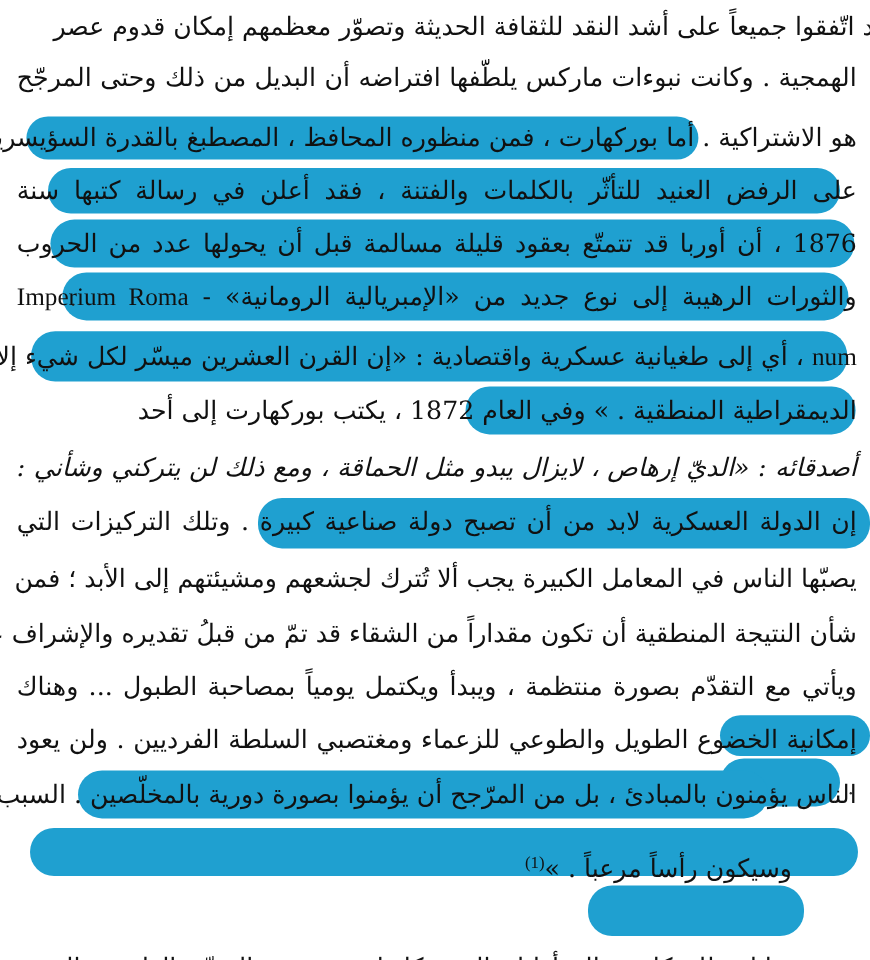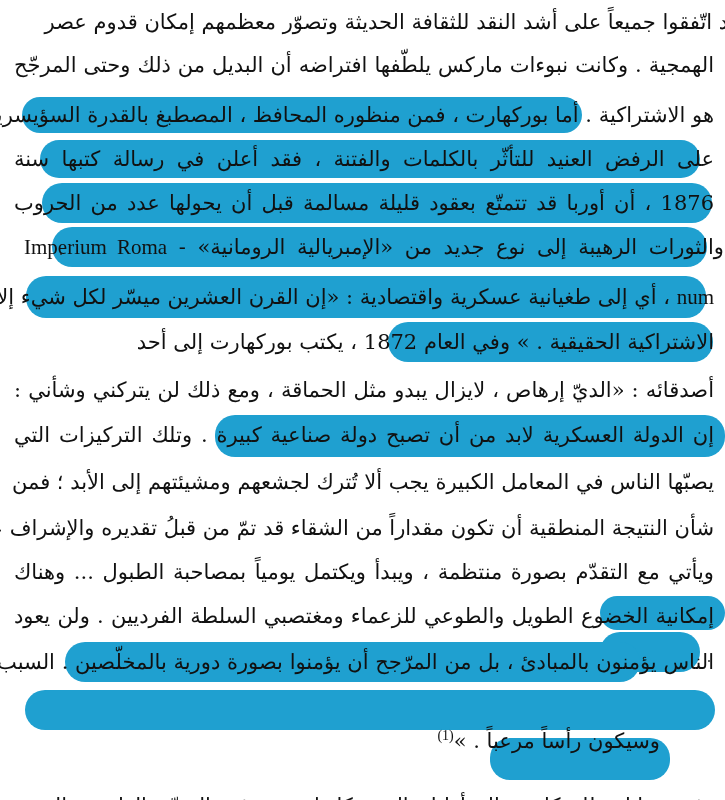--- a/index.html
+++ b/index.html
@@ -93,33 +93,33 @@
     <span class="seg">هو الاشتراكية .</span>
     <span class="seg">أما بوركهارت ، فمن منظوره المحافظ ، المصطبغ بالقدرة السؤيسرية</span>
   </div>
   <div class="line" style="top:139px;">
     <span class="seg">على الرفض العنيد للتأثّر بالكلمات والفتنة ، فقد أعلن في رسالة كتبها</span>
     <span class="seg">سنة</span>
   </div>
   <div class="line" style="top:183px;">
     <span class="seg">1876 ، أن أوربا قد تتمتّع بعقود قليلة مسالمة قبل أن يحولها عدد من الحروب</span>
   </div>
-  <div class="line" style="top:227px;margin-left:10px;">
+  <div class="line" style="top:227px;">
     <span class="seg">والثورات الرهيبة إلى نوع جديد من «الإمبريالية الرومانية» -</span>
     <span class="seg latin">Imperium Roma</span>
   </div>
   <div class="line" style="top:277px;">
     <span class="seg latin">num</span>
     <span class="seg">، أي إلى طغيانية عسكرية واقتصادية : «إن القرن العشرين ميسّر لكل شيء إلا</span>
   </div>
   <div class="line short" style="top:322px;">
-    <span class="seg">الاشتراكية الحقيقية . »</span>
+    <span class="seg">الديمقراطية المنطقية . »</span>
     <span class="seg">وفي العام 1872 ، يكتب بوركهارت إلى أحد</span>
   </div>
-  <div class="line" style="top:370px;">
+  <div class="line" style="top:370px;font-style:italic;">
     <span class="seg">أصدقائه : «الديّ إرهاص ، لايزال يبدو مثل الحماقة ، ومع ذلك لن يتركني وشأني :</span>
   </div>
   <div class="line" style="top:462px;">
     <span class="seg">يصبّها الناس في المعامل الكبيرة يجب ألا تُترك لجشعهم ومشيئتهم إلى الأبد ؛ فمن</span>
   </div>
   <div class="line" style="top:415px;">
     <span class="seg">إن الدولة العسكرية لابد من أن تصبح دولة صناعية كبيرة</span>
     <span class="seg">. وتلك التركيزات التي</span>
   </div>
   <div class="line" style="top:508px;">
@@ -130,21 +130,21 @@
   </div>
   <div class="line" style="top:596px;">
     <span class="seg">إمكانية الخضوع الطويل والطوعي للزعماء ومغتصبي السلطة الفرديين .</span>
     <span class="seg">ولن يعود</span>
   </div>
   <div class="line" style="top:642px;">
     <span class="seg">الناس</span>
     <span class="seg">يؤمنون بالمبادئ ، بل من المرّجح أن يؤمنوا بصورة دورية بالمخلّصين</span>
     <span class="seg">. السبب</span>
   </div>
-  <div class="line short" style="top:716px; left:0; width:660px;">
+  <div class="line short" style="top:700px; left:0; width:660px;">
     <span class="seg">وسيكون رأساً مرعباً . »</span><span class="footnote-ref">(1)</span>
   </div>
   <div class="line" style="top:786px;">
     <span class="seg">وفي مقابل ذلك كان هناك أولئك الذين كانوا يرون في التقدّم العلمي والتقني</span>
   </div>
 
   <span class="dot" style="left:708px; top:660px;"></span>
   <span class="dot" style="left:60px; top:253px;"></span>
 </div>
 

